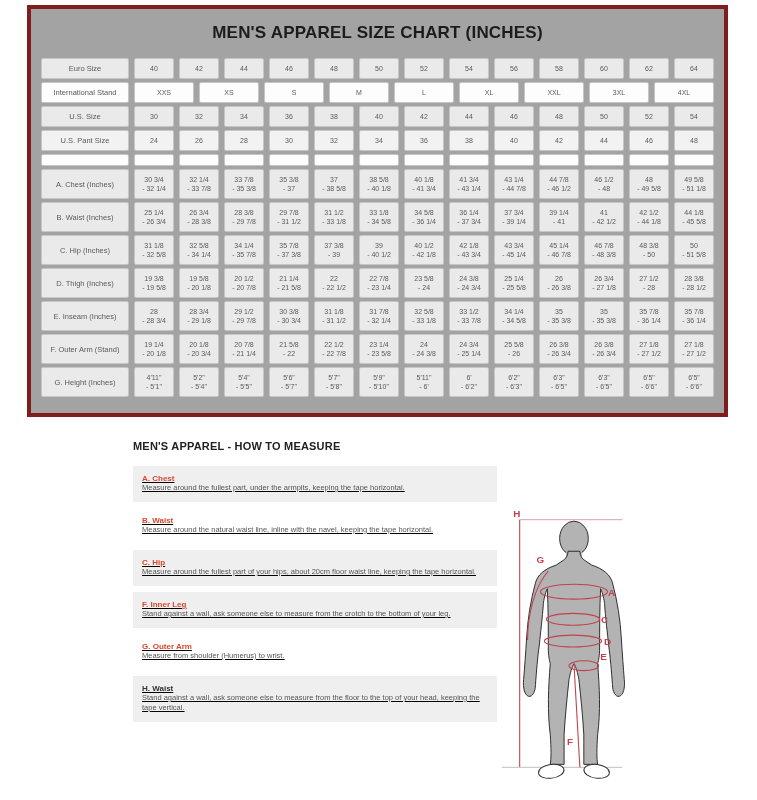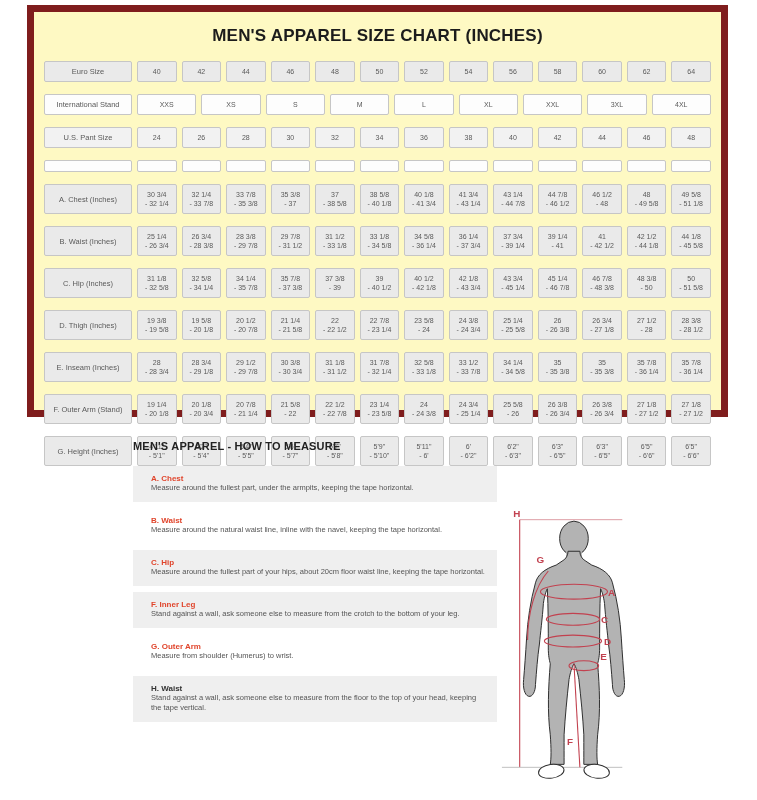--- a/index.html
+++ b/index.html
@@ -2,45 +2,45 @@
 <html><head>
 <meta charset="utf-8">
 <style>
   * { margin:0; padding:0; box-sizing:border-box; }
   html,body { width:757px; height:800px; background:#ffffff; overflow:hidden;
               font-family:"Liberation Sans", sans-serif; }
   .page { position:relative; width:757px; height:800px; }
 
   
   .chart-panel { position:absolute; left:27px; top:5px; width:701px; height:412px;
-                 background:#fef9c3; border:7px solid #7f1d1d; }
+                 background:#a3a3a3; border:4px solid #7f1d1d; }
   .chart-title { text-align:center; margin-top:14px; font-size:17px; font-weight:700;
                  color:#1c1c1c; letter-spacing:0.2px; }
   .size-table { margin:15px 10px 0 10px; }
-  .t-row { display:flex; gap:5px; margin-bottom:12px; }
+  .t-row { display:flex; gap:5px; margin-bottom:3px; }
   .t-cell { border:1px solid #c6c6c6; border-radius:2px; display:flex;
             flex-direction:column; align-items:center; justify-content:center;
             font-size:7px; color:#5a5a5a; text-align:center; line-height:9px;
             background:#ffffff; }
   .t-label { width:88px; flex-shrink:0; font-size:7.5px; }
   .t-data { flex:1; min-width:0; }
   .t-row.plain .t-cell { height:21px; }
   .t-row.empty .t-cell { height:12px; }
   .t-row.range .t-cell { height:30px; }
   .shade-gray .t-cell { background:#eaeaea; }
   .shade-light .t-cell { background:#f2f2f2; }
   .shade-white .t-cell { background:#fdfdfd; }
   .cell-line { display:block; }
 
   
   .howto { position:absolute; left:133px; top:440px; width:512px; }
   .howto-title { font-size:11px; font-weight:700; color:#222; letter-spacing:0.2px; }
   .howto-cols { display:flex; margin-top:14px; }
   .howto-left { width:364px; flex-shrink:0; }
-  .hm-section { padding:8px 9px 9px 18px; margin-bottom:6px; background:#ffffff; }
+  .hm-section { padding:8px 9px 9px 9px; margin-bottom:6px; background:#ffffff;text-decoration:underline; }
   .hm-section.shaded { background:#efefef; }
   .hm-heading { font-size:8px; font-weight:700; color:#e0452c; }
   .hm-heading.dark { color:#333333; }
   .hm-text { font-size:7.5px; color:#555555; line-height:10px; }
   .howto-right { width:148px; padding-top:22px; }
   .diagram-svg { display:block; }
 </style>
 </head>
 <body>
 
@@ -69,20 +69,36 @@
           <div class="t-cell t-label">International Stand</div>
           <div class="t-cell t-data">XXS</div>
           <div class="t-cell t-data">XS</div>
           <div class="t-cell t-data">S</div>
           <div class="t-cell t-data">M</div>
           <div class="t-cell t-data">L</div>
           <div class="t-cell t-data">XL</div>
           <div class="t-cell t-data">XXL</div>
           <div class="t-cell t-data">3XL</div>
           <div class="t-cell t-data">4XL</div>
+        </div>
+        <div class="t-row plain shade-gray">
+          <div class="t-cell t-label">U.S. Size</div>
+          <div class="t-cell t-data">30</div>
+          <div class="t-cell t-data">32</div>
+          <div class="t-cell t-data">34</div>
+          <div class="t-cell t-data">36</div>
+          <div class="t-cell t-data">38</div>
+          <div class="t-cell t-data">40</div>
+          <div class="t-cell t-data">42</div>
+          <div class="t-cell t-data">44</div>
+          <div class="t-cell t-data">46</div>
+          <div class="t-cell t-data">48</div>
+          <div class="t-cell t-data">50</div>
+          <div class="t-cell t-data">52</div>
+          <div class="t-cell t-data">54</div>
         </div>
         <div class="t-row plain shade-light">
           <div class="t-cell t-label">U.S. Pant Size</div>
           <div class="t-cell t-data">24</div>
           <div class="t-cell t-data">26</div>
           <div class="t-cell t-data">28</div>
           <div class="t-cell t-data">30</div>
           <div class="t-cell t-data">32</div>
           <div class="t-cell t-data">34</div>
           <div class="t-cell t-data">36</div>

